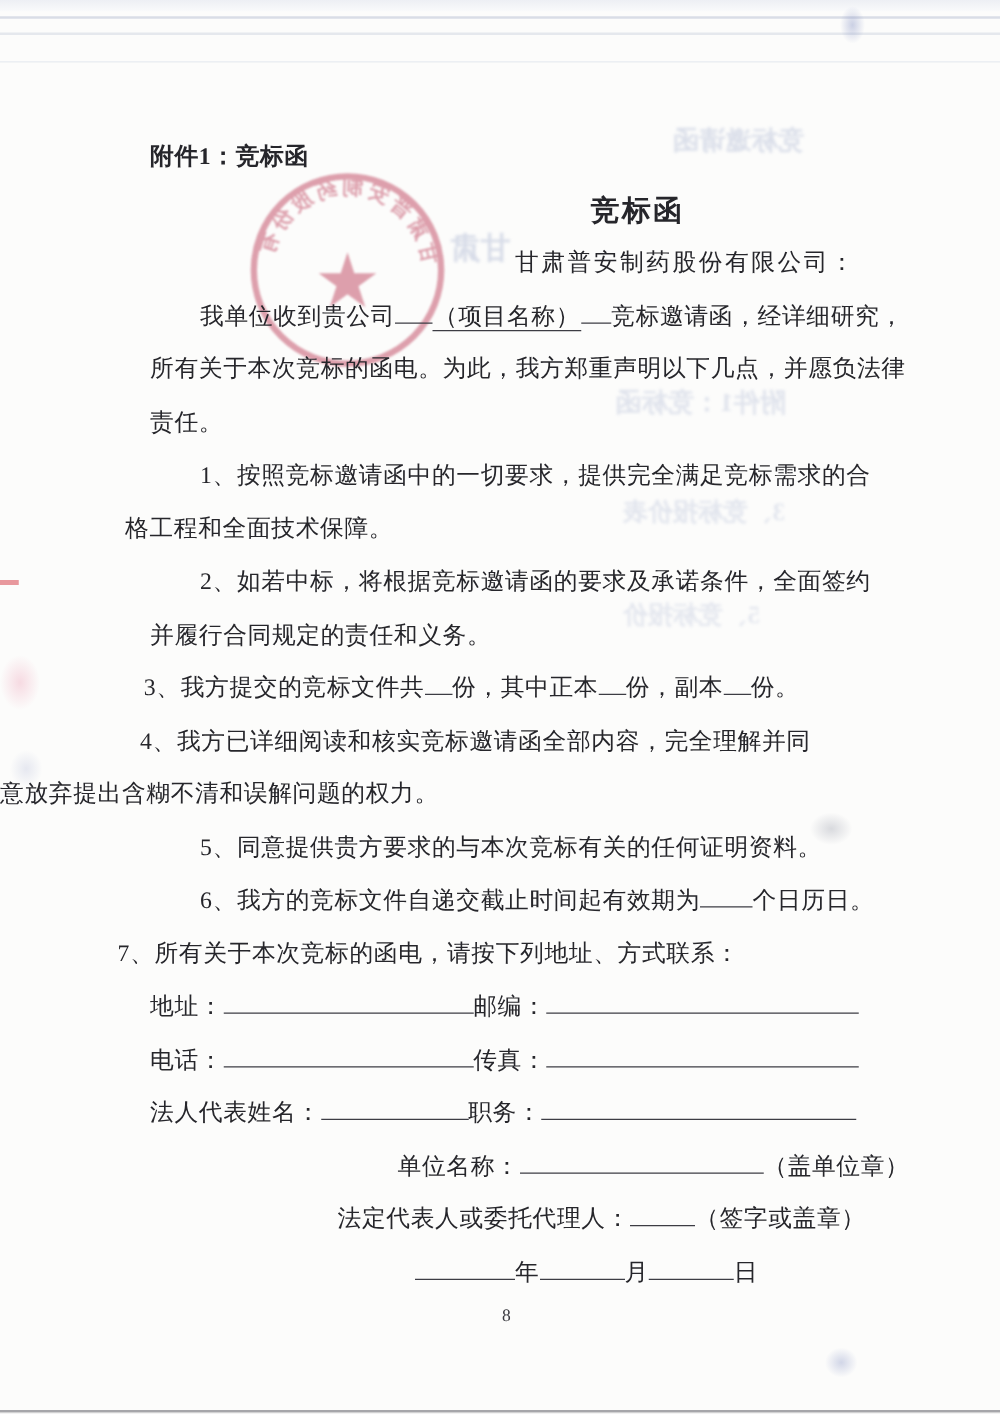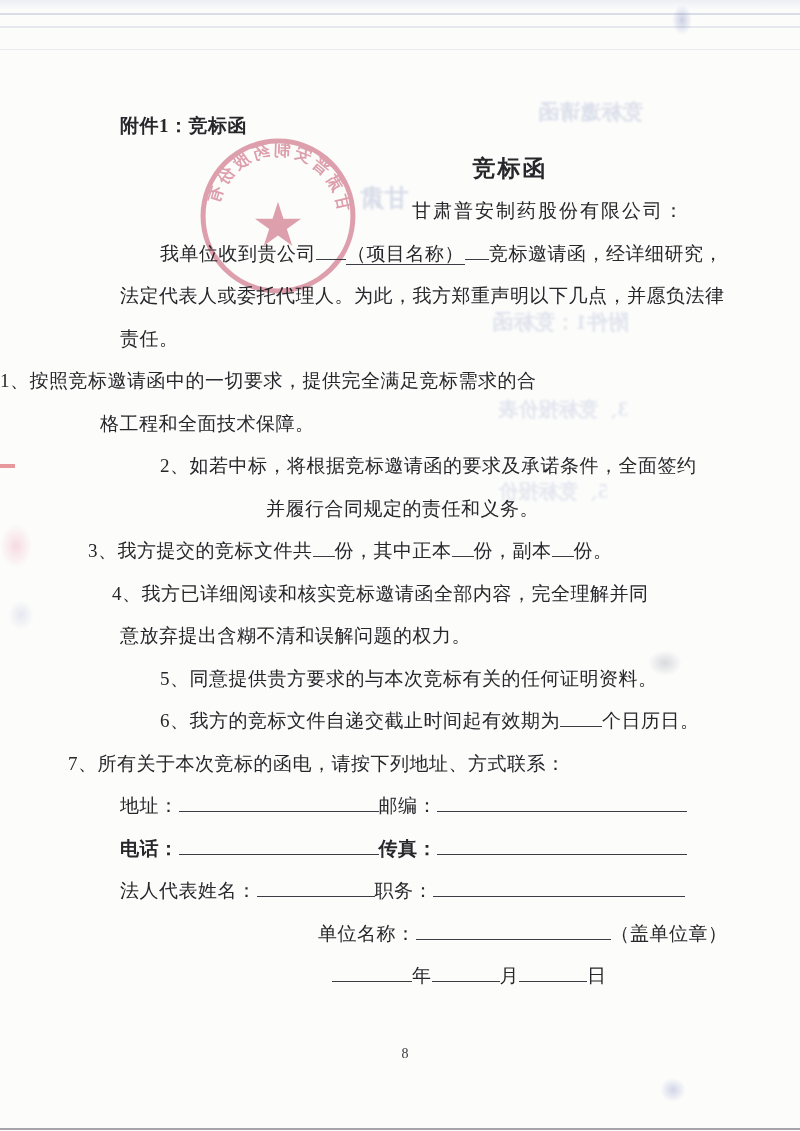--- a/index.html
+++ b/index.html
@@ -96,33 +96,34 @@
       <div class="bleed" style="left: 492px; top: 308px; font-size: 21px; opacity: 0.26; color: rgb(142, 156, 194);">附件1：竞标函</div>
       <div class="bleed" style="left: 498px; top: 396px; font-size: 20px; opacity: 0.24; color: rgb(142, 156, 194);">3、竞标报价表</div>
       <div class="bleed" style="left: 498px; top: 478px; font-size: 20px; opacity: 0.22; color: rgb(142, 156, 194);">5、竞标报价</div>
     </div>
 
   <div id="doc">
       <div class="line label-line" style="padding-left: 120px;"><span class="run">附件1：竞标函</span></div>
       <div class="line title-line" style="padding-left: 335px; text-align: center;"><span class="run">竞标函</span></div>
       <div class="line salutation-line" style="padding-left: 120px; text-align: right;"><span class="run">甘肃普安制药股份有限公司：</span></div>
       <div class="line" style="padding-left: 160px;"><span class="run">我单位收到贵公司</span><span class="blank" style="width: 30px;"></span><span class="run ul">（项目名称）</span><span class="blank" style="width: 24px;"></span><span class="run">竞标邀请函，经详细研究，</span></div>
-      <div class="line" style="padding-left: 120px;"><span class="run">法定代表人或委托代理人。为此，我方郑重声明以下几点，并愿负法律</span></div>
+      <div class="line" style="padding-left: 120px;"><span class="run">所有关于本次竞标的函电。为此，我方郑重声明以下几点，并愿负法律</span></div>
       <div class="line" style="padding-left: 120px;"><span class="run">责任。</span></div>
-      <div class="line" style=" font-family: Liberation Serif, serif;"><span class="run">1、按照竞标邀请函中的一切要求，提供完全满足竞标需求的合</span></div>
+      <div class="line" style="padding-left: 160px; font-family: Liberation Serif, serif;"><span class="run">1、按照竞标邀请函中的一切要求，提供完全满足竞标需求的合</span></div>
       <div class="line" style="padding-left: 100px;"><span class="run">格工程和全面技术保障。</span></div>
       <div class="line" style="padding-left: 160px;"><span class="run">2、如若中标，将根据竞标邀请函的要求及承诺条件，全面签约</span></div>
-      <div class="line" style="padding-left: 120px; text-align: center;"><span class="run">并履行合同规定的责任和义务。</span></div>
-      <div class="line" style="padding-left: 88px;"><span class="run">3、我方提交的竞标文件共</span><span class="blank" style="width: 22px;"></span><span class="run">份，其中正本</span><span class="blank" style="width: 22px;"></span><span class="run">份，副本</span><span class="blank" style="width: 22px;"></span><span class="run">份。</span></div>
+      <div class="line" style="padding-left: 120px;"><span class="run">并履行合同规定的责任和义务。</span></div>
+      <div class="line" style="padding-left: 115px;"><span class="run">3、我方提交的竞标文件共</span><span class="blank" style="width: 22px;"></span><span class="run">份，其中正本</span><span class="blank" style="width: 22px;"></span><span class="run">份，副本</span><span class="blank" style="width: 22px;"></span><span class="run">份。</span></div>
       <div class="line" style="padding-left: 112px;"><span class="run">4、我方已详细阅读和核实竞标邀请函全部内容，完全理解并同</span></div>
-      <div class="line" style="padding-left: 120px;"><span class="run">意放弃提出含糊不清和误解问题的权力。</span></div>
+      <div class="line" style=""><span class="run">意放弃提出含糊不清和误解问题的权力。</span></div>
       <div class="line" style="padding-left: 160px;"><span class="run">5、同意提供贵方要求的与本次竞标有关的任何证明资料。</span></div>
       <div class="line" style="padding-left: 160px;"><span class="run">6、我方的竞标文件自递交截止时间起有效期为</span><span class="blank" style="width: 42px;"></span><span class="run">个日历日。</span></div>
-      <div class="line" style="padding-left: 68px;"><span class="run">7、所有关于本次竞标的函电，请按下列地址、方式联系：</span></div>
+      <div class="line" style="padding-left: 94px;"><span class="run">7、所有关于本次竞标的函电，请按下列地址、方式联系：</span></div>
       <div class="line" style="padding-left: 120px;"><span class="run">地址：</span><span class="blank" style="width: 200px;"></span><span class="run">邮编：</span><span class="blank" style="width: 250px;"></span></div>
-      <div class="line" style="padding-left: 120px; font-weight: bold;"><span class="run">电话：</span><span class="blank" style="width: 200px;"></span><span class="run">传真：</span><span class="blank" style="width: 250px;"></span></div>
+      <div class="line" style="padding-left: 120px;"><span class="run">电话：</span><span class="blank" style="width: 200px;"></span><span class="run">传真：</span><span class="blank" style="width: 250px;"></span></div>
       <div class="line" style="padding-left: 120px;"><span class="run">法人代表姓名：</span><span class="blank" style="width: 118px;"></span><span class="run">职务：</span><span class="blank" style="width: 252px;"></span></div>
       <div class="line" style="padding-left: 288px; margin-left: 30px;"><span class="run">单位名称：</span><span class="blank" style="width: 195px;"></span><span class="run">（盖单位章）</span></div>
+      <div class="line" style="padding-left: 270px;"><span class="run">法定代表人或委托代理人：</span><span class="blank" style="width: 52px;"></span><span class="run">（签字或盖章）</span></div>
       <div class="line" style="padding-left: 332px;"><span class="blank" style="width: 80px;"></span><span class="run">年</span><span class="blank" style="width: 68px;"></span><span class="run">月</span><span class="blank" style="width: 68px;"></span><span class="run">日</span></div>
     </div>
 
   <div class="page-number">8</div>
 </div>
 
 </body></html>

